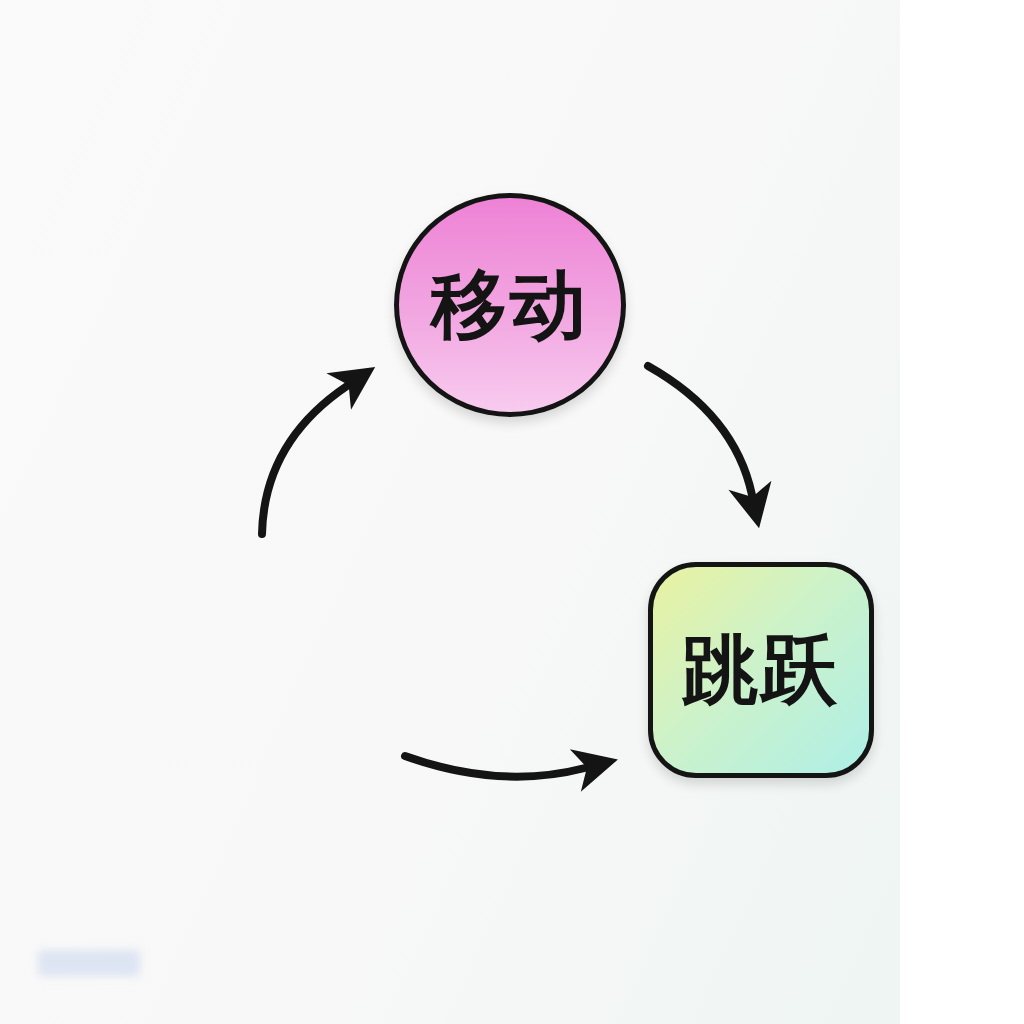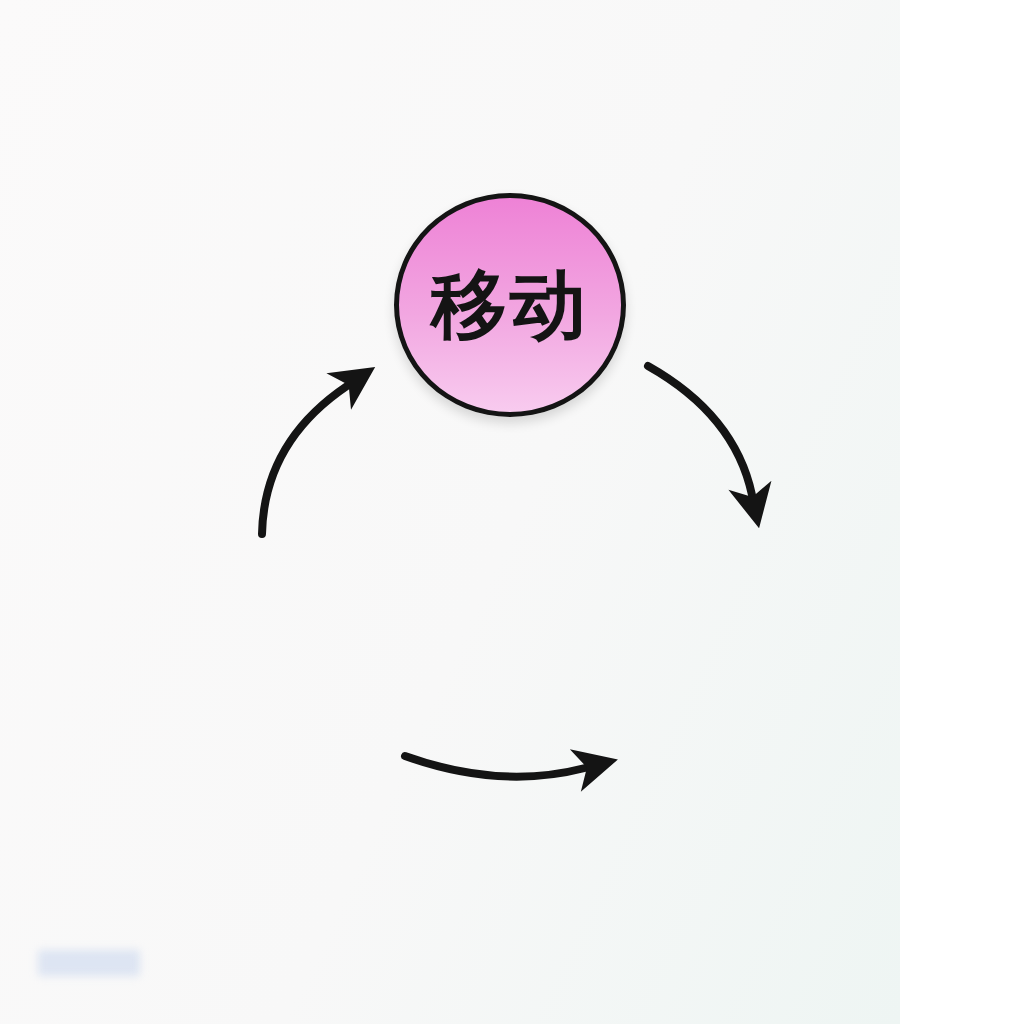--- a/index.html
+++ b/index.html
@@ -95,16 +95,19 @@
     <path class="edge-path" d="M262,534 Q264,442 347,386" marker-end="url(#arrowhead)"></path>
     <path class="edge-path" d="M648,366 Q735,415 752,495" marker-end="url(#arrowhead)"></path>
     <path class="edge-path" d="M405,756 Q500,790 585,768" marker-end="url(#arrowhead)"></path>
   </svg>
 
   <div class="node node-move">
     <span class="node-label">移动</span>
   </div>
 
 
+  <div class="node node-jump">
+    <span class="node-label">跳跃</span>
+  </div>
 
   <div class="watermark"></div>
 
 </div>
 
 </body></html>

